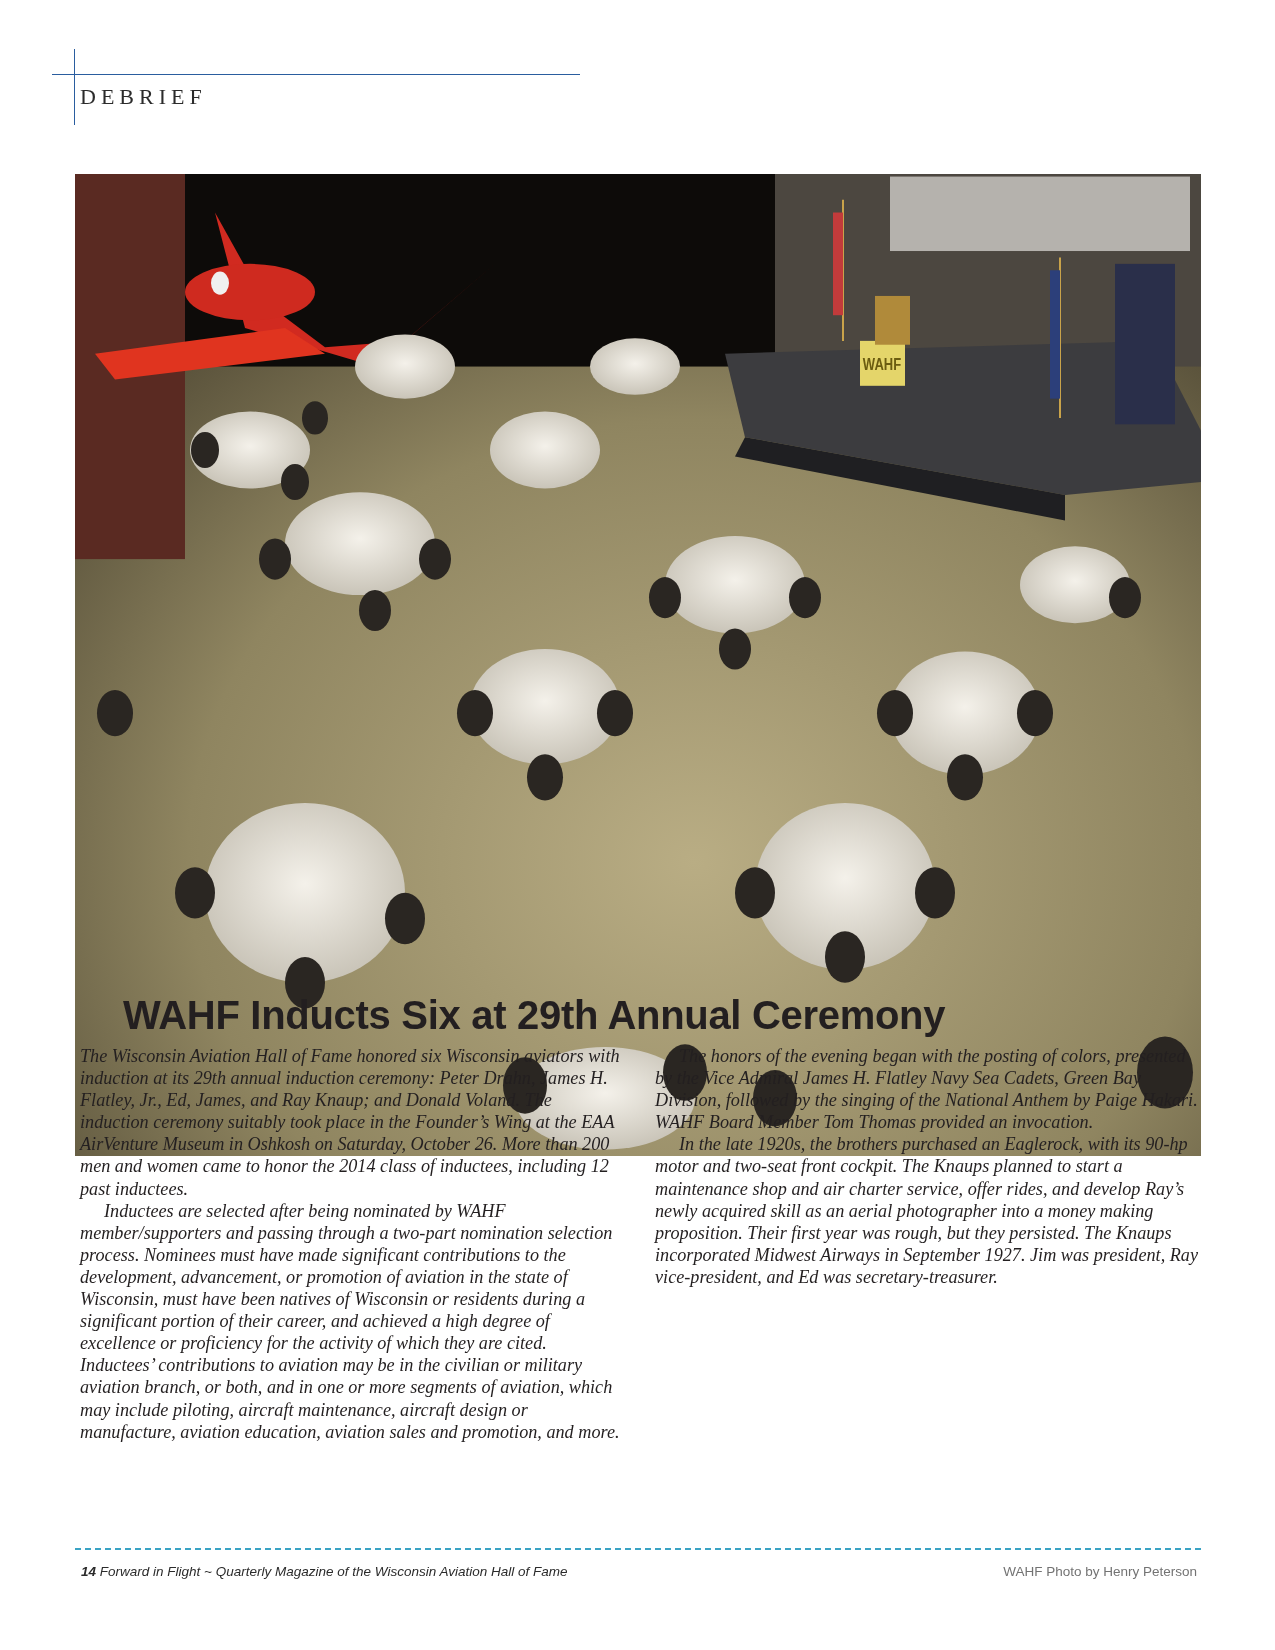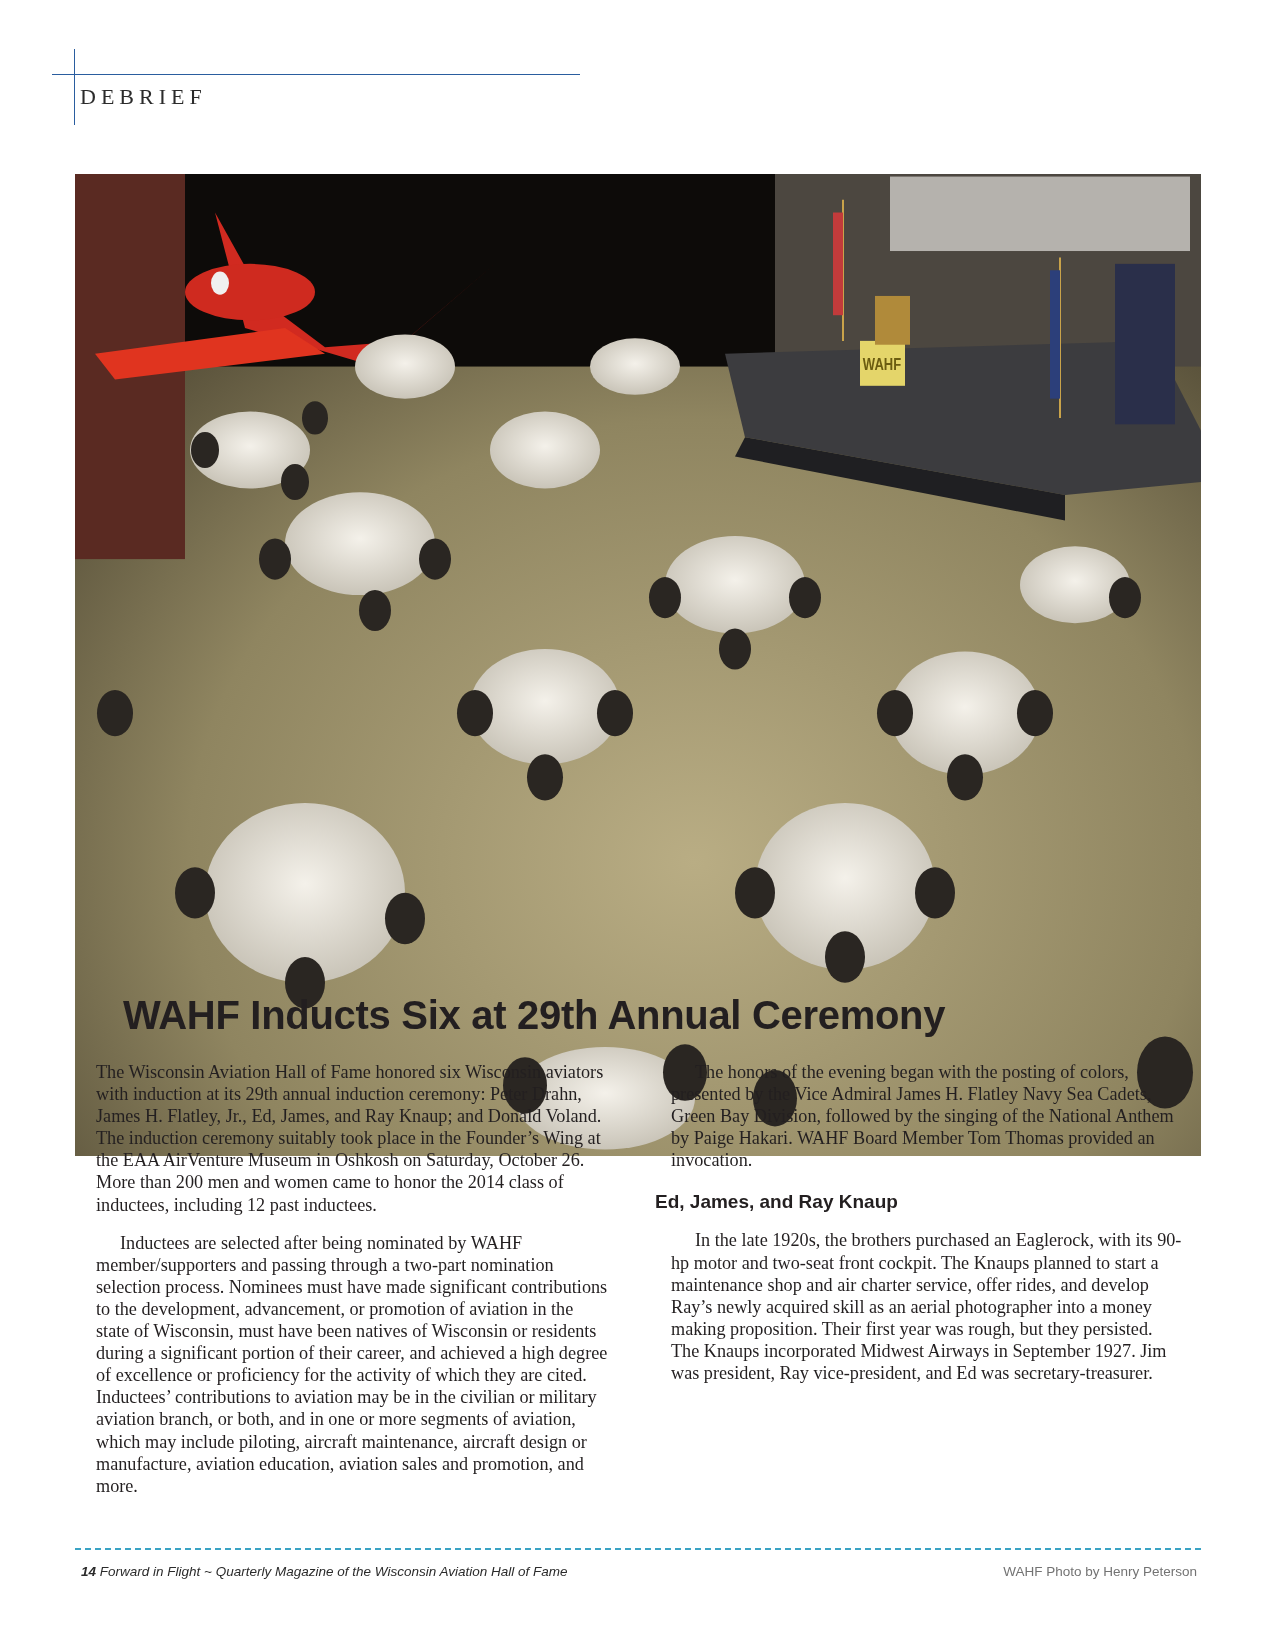--- a/index.html
+++ b/index.html
@@ -15,21 +15,21 @@
   .photo { position: absolute; left: 75px; top: 174px; width: 1126px; height: 982px; overflow: hidden; background: #1a1611; }
   .photo svg { display: block; width: 100%; height: 100%; }
 
   
   .headline { position: absolute; left: 80px; top: 993px; font-family: "Liberation Sans", sans-serif; font-weight: bold; font-size: 40px; color: #231f20; letter-spacing: -0.3px; margin-left: 43px; }
 
   
   .col { position: absolute; top: 1045px; font-size: 18.2px; line-height: 22.1px; text-align: left; color: #231f20; }
   .col-left { left: 80px; width: 545px; }
   .col-right { left: 655px; width: 545px; }
-  .col p { margin: 16px; }
+  .col p { margin: 0; font-style: italic; }
   .col p.indent { text-indent: 24px; }
   .subhead { font-family: "Liberation Sans", sans-serif; font-weight: bold; font-size: 19px; line-height: 22px; margin-top: 20px; color: #231f20; }
 
   
   .footer-rule { position: absolute; left: 75px; top: 1548px; width: 1126px; height: 0; border-top: 2px dashed #3aa3c4; }
   .footer-left { position: absolute; left: 81px; top: 1564px; font-family: "Liberation Sans", sans-serif; font-style: italic; font-size: 13.5px; color: #2b2b2b; }
   .footer-left b { font-weight: bold; margin-top: 20px; }
   .footer-right { position: absolute; right: 78px; top: 1564px; font-family: "Liberation Sans", sans-serif; font-size: 13.5px; color: #737373; }
 </style>
 </head>
@@ -128,21 +128,20 @@
 
 <h1 class="headline">WAHF Inducts Six at 29th Annual Ceremony</h1>
 
 <div class="col col-left">
   <p>The Wisconsin Aviation Hall of Fame honored six Wisconsin aviators with induction at its 29th annual induction ceremony: Peter Drahn, James H. Flatley, Jr., Ed, James, and Ray Knaup; and Donald Voland. The induction ceremony suitably took place in the Founder’s Wing at the EAA AirVenture Museum in Oshkosh on Saturday, October 26. More than 200 men and women came to honor the 2014 class of inductees, including 12 past inductees.</p>
   <p class="indent">Inductees are selected after being nominated by WAHF member/supporters and passing through a two-part nomination selection process. Nominees must have made significant contributions to the development, advancement, or promotion of aviation in the state of Wisconsin, must have been natives of Wisconsin or residents during a significant portion of their career, and achieved a high degree of excellence or proficiency for the activity of which they are cited. Inductees’ contributions to aviation may be in the civilian or military aviation branch, or both, and in one or more segments of aviation, which may include piloting, aircraft maintenance, aircraft design or manufacture, aviation education, aviation sales and promotion, and more.</p>
 </div>
 
 <div class="col col-right">
   <p class="indent">The honors of the evening began with the posting of colors, presented by the Vice Admiral James H. Flatley Navy Sea Cadets, Green Bay Division, followed by the singing of the National Anthem by Paige Hakari. WAHF Board Member Tom Thomas provided an invocation.</p>
-  <h2 class="subhead">Ed, James, and Ray Knaup</h2>
   <p class="indent">In the late 1920s, the brothers purchased an Eaglerock, with its 90-hp motor and two-seat front cockpit. The Knaups planned to start a maintenance shop and air charter service, offer rides, and develop Ray’s newly acquired skill as an aerial photographer into a money making proposition. Their first year was rough, but they persisted. The Knaups incorporated Midwest Airways in September 1927. Jim was president, Ray vice-president, and Ed was secretary-treasurer.</p>
 </div>
 
 <div class="footer-rule"></div>
 <div class="footer-left">
   <b>14</b>
   <span>Forward in Flight ~ Quarterly Magazine of the Wisconsin Aviation Hall of Fame</span>
 </div>
 <div class="footer-right">WAHF Photo by Henry Peterson</div>
 

